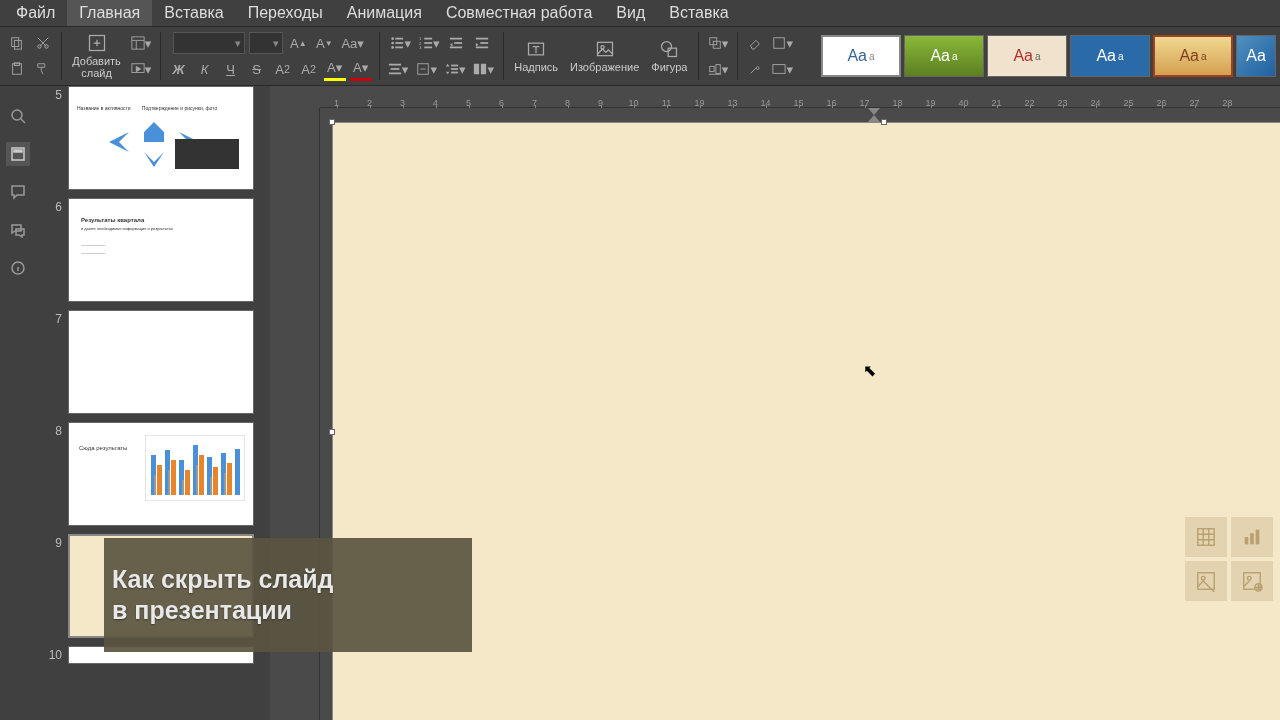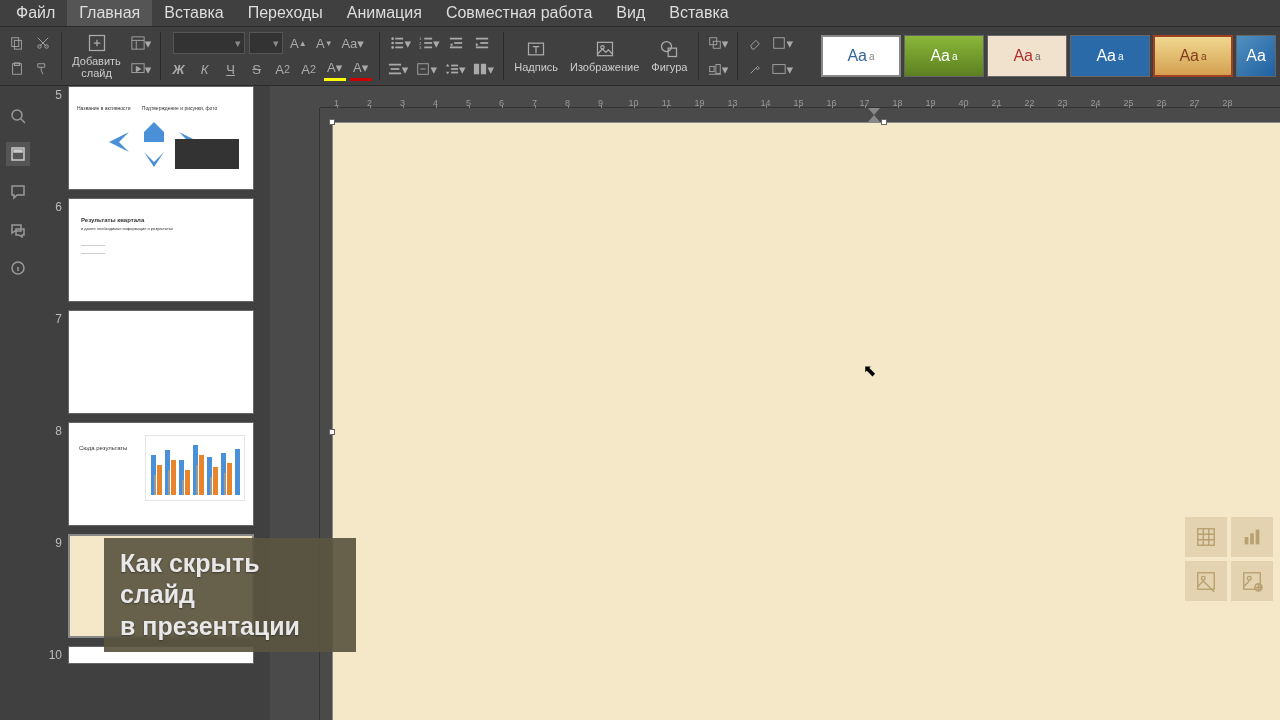--- a/index.html
+++ b/index.html
@@ -33,21 +33,21 @@
 .ruler-h { position:absolute; top:0; left:50px; right:0; height:22px; background:#4a4a4a; border-bottom:1px solid #333; }
 .ruler-h .ticks { display:flex; height:22px; align-items:flex-end; font-size:9px; color:#999; }
 .ruler-h .tick { width:33px; text-align:center; position:relative; }
 .ruler-h .tick::after { content:''; position:absolute; bottom:0; left:50%; width:1px; height:3px; background:#888; }
 .ruler-v { position:absolute; top:22px; left:36px; bottom:0; width:14px; background:#4a4a4a; border-right:1px solid #333; }
 .canvas { position:absolute; top:36px; left:62px; width:1100px; height:680px; background:#f5e8c8; border:1px solid #888; }
 .canvas .handle { position:absolute; width:6px; height:6px; background:#fff; border:1px solid #666; }
 .ph-grid { position:absolute; right:158px; top:394px; display:grid; grid-template-columns:42px 42px; grid-template-rows:40px 40px; gap:4px; }
 .ph { background:rgba(200,180,140,0.4); display:flex; align-items:center; justify-content:center; color:#b8a070; }
 .cursor { position:absolute; top:238px; left:530px; font-size:16px; color:#000; }
-.tooltip { position:absolute; left:104px; top:538px; width:252px; height:114px; background:rgba(90,85,65,0.92); display:flex; align-items:center; padding:0 16px; }
+.tooltip { position:absolute; left:104px; top:538px; width:368px; height:114px; background:rgba(90,85,65,0.92); display:flex; align-items:center; padding:0 8px; }
 .tooltip-text { color:#e8e8e8; font-size:25px; font-weight:bold; line-height:1.25; text-shadow:0 1px 2px rgba(0,0,0,0.4); }
 .marker { position:absolute; top:22px; left:598px; }
 .t5-arrow { position:absolute; top:30px; left:40px; }
 .t5-img { position:absolute; top:52px; left:106px; width:64px; height:30px; background:#333; }
 .t5-txt { position:absolute; top:18px; left:8px; font-size:5px; color:#333; }
 .t6-txt { position:absolute; top:18px; left:12px; font-size:6px; color:#333; line-height:1.3; }
 .t8-txt { position:absolute; top:22px; left:10px; font-size:6px; color:#333; }
 .t8-chart { position:absolute; top:12px; left:76px; width:100px; height:66px; }
 </style>
 </head>

